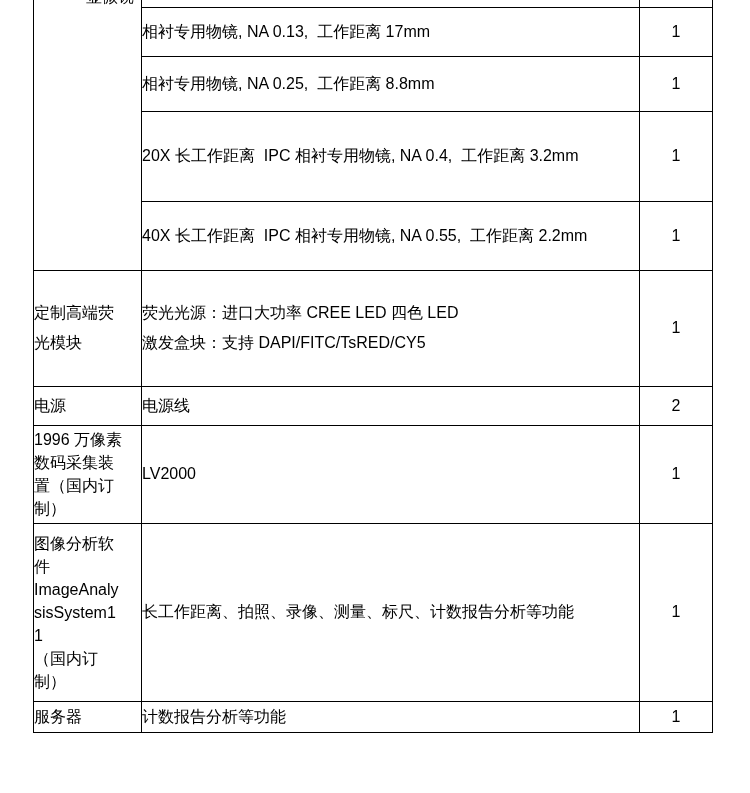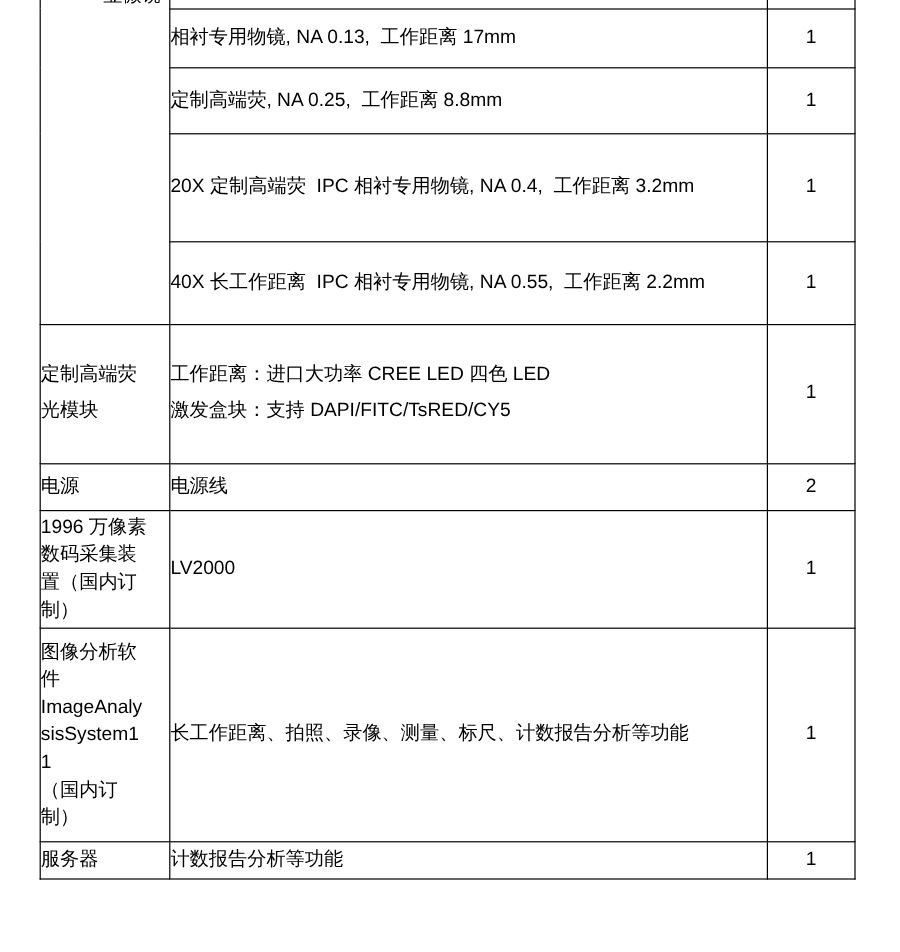--- a/index.html
+++ b/index.html
@@ -80,38 +80,38 @@
     <td class="desc"></td>
     <td class="qty"></td>
   </tr>
 
   <tr style="height:49px">
     <td class="desc">相衬专用物镜, NA 0.13,  工作距离 17mm</td>
     <td class="qty">1</td>
   </tr>
 
   <tr style="height:55px">
-    <td class="desc">定制高端荧, NA 0.25,  工作距离 8.8mm</td>
+    <td class="desc">相衬专用物镜, NA 0.25,  工作距离 8.8mm</td>
     <td class="qty">1</td>
   </tr>
 
   <tr style="height:90px">
-    <td class="desc">20X 定制高端荧  IPC 相衬专用物镜, NA 0.4,  工作距离 3.2mm</td>
+    <td class="desc">20X 长工作距离  IPC 相衬专用物镜, NA 0.4,  工作距离 3.2mm</td>
     <td class="qty">1</td>
   </tr>
 
   <tr style="height:69px">
     <td class="desc">40X 长工作距离  IPC 相衬专用物镜, NA 0.55,  工作距离 2.2mm</td>
     <td class="qty">1</td>
   </tr>
 
   <tr style="height:116px">
     <td class="cat lh30">定制高端荧
 光模块</td>
-    <td class="desc">工作距离：进口大功率 CREE LED 四色 LED
+    <td class="desc">荧光光源：进口大功率 CREE LED 四色 LED
 激发盒块：支持 DAPI/FITC/TsRED/CY5</td>
     <td class="qty">1</td>
   </tr>
 
   <tr style="height:39px">
     <td class="cat">电源</td>
     <td class="desc">电源线</td>
     <td class="qty">2</td>
   </tr>
 

